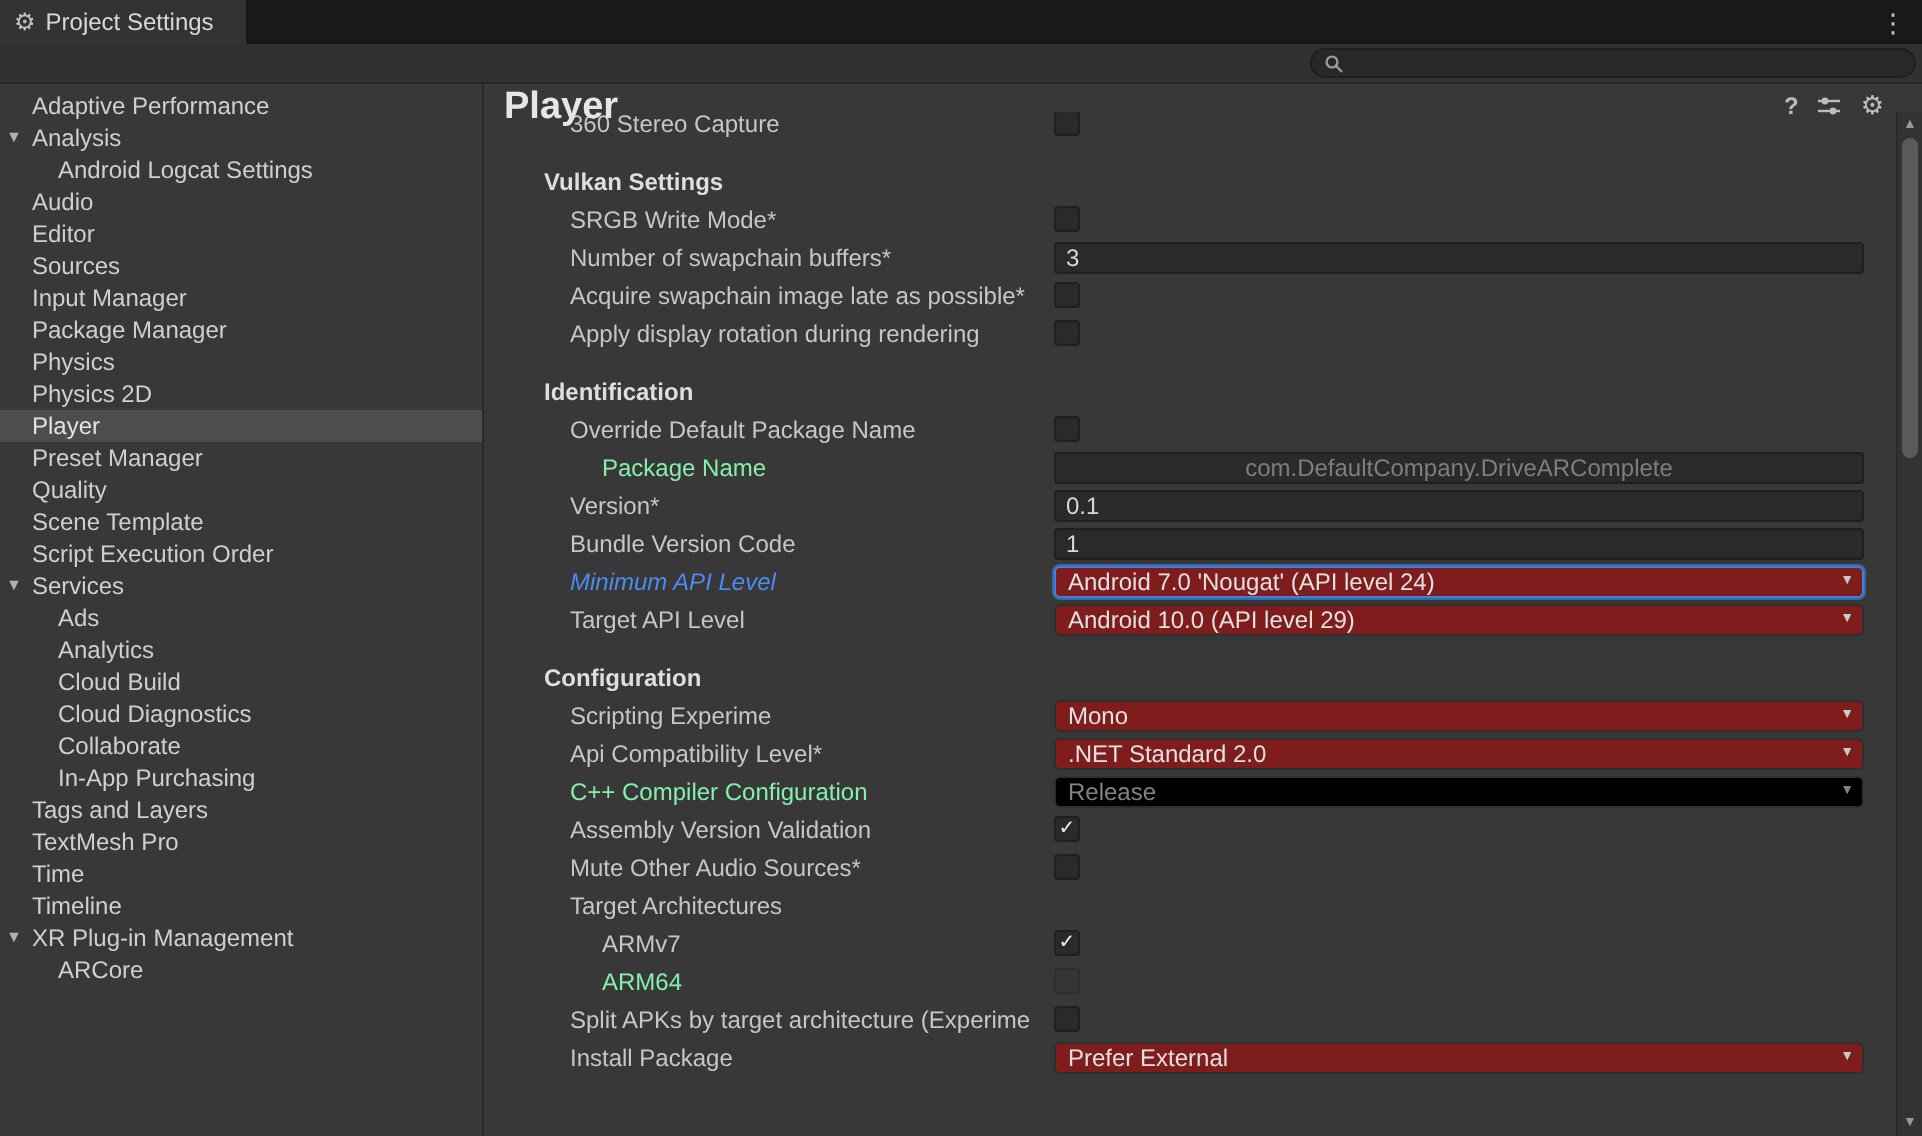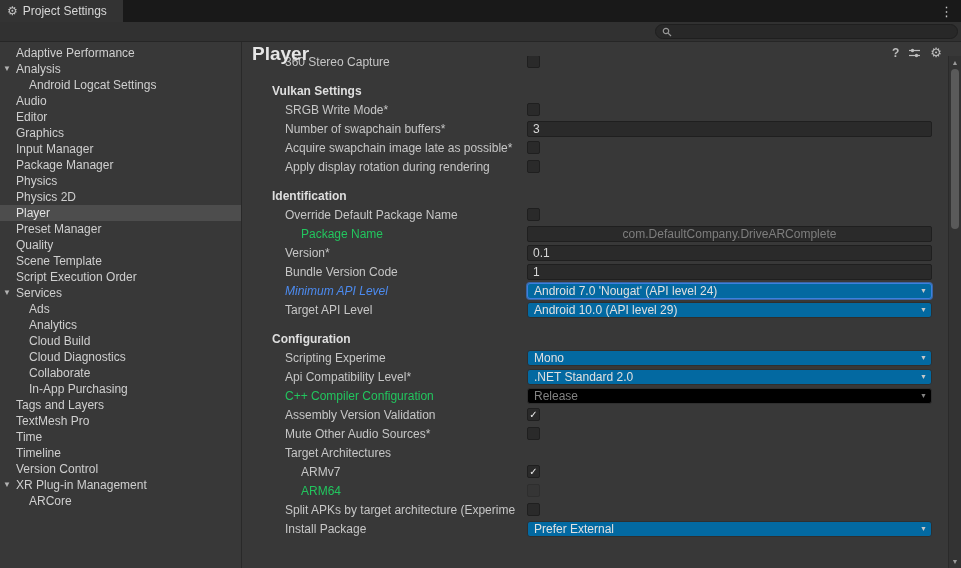--- a/index.html
+++ b/index.html
@@ -32,31 +32,31 @@
   .header-icons { position:absolute; top:5px; right:19px; display:flex; gap:9px; align-items:center; z-index:3; }
   .hicon { color:#bdbdbd; font-size:12px; font-weight:bold; line-height:12px; cursor:pointer; }
   .hicon.gear { font-weight:normal; font-size:13px; }
 
   .content { position:absolute; top:14px; left:0; right:13px; bottom:0; overflow:hidden; }
   .row { height:19px; display:flex; align-items:center; }
   .row.section { margin-top:10px; }
   .row .label { width:285px; padding-left:43px; white-space:nowrap; overflow:hidden; color:#c6c6c6; }
   .row.section .label { width:auto; padding-left:30px; font-weight:bold; color:#dedede; }
   .label.ind2 { padding-left:59px; }
-  .label.disabled { color:#22c55e; }
+  .label.disabled { color:#86efac; }
   .label.blue { color:#4c8bf0;font-style:italic; }
   .ctrl { flex:1; display:flex; align-items:center; padding-right:16px; min-width:0; }
 
   .cb { width:13px; height:13px; background:#2a2a2a; border:1px solid #1f1f1f; border-radius:2px; display:flex; align-items:center; justify-content:center; color:#ececec; font-size:10px; line-height:1; cursor:pointer; flex:0 0 auto; }
   .cb.disabled { background:#353535; border-color:#2e2e2e; cursor:default; }
 
   .tf { flex:1; height:16px; background:#2a2a2a; border:1px solid #1f1f1f; border-radius:2px; color:#d8d8d8; font:12px "Liberation Sans",sans-serif; padding:0 5px; outline:none; min-width:0; }
   .tf.disabled { color:#7e7e7e;text-align:center; }
 
-  .dd { flex:1; height:16px; background:#0369a1; border:1px solid #2f2f2f; border-radius:3px; display:flex; align-items:center; padding:0 4px 0 6px; color:#e0e0e0; cursor:pointer; min-width:0; }
+  .dd { flex:1; height:16px; background:#7f1d1d; border:1px solid #2f2f2f; border-radius:3px; display:flex; align-items:center; padding:0 4px 0 6px; color:#e0e0e0; cursor:pointer; min-width:0; }
   .dd-text { flex:1; white-space:nowrap; overflow:hidden; }
   .dd-arrow { font-size:7px; color:#c8c8c8; margin-left:4px; flex:0 0 auto; }
   .dd.disabled { background:#000000; color:#838383; cursor:default; }
   .dd.disabled .dd-arrow { color:#838383; }
   .dd.highlight { border-color:#3d80df; box-shadow:0 0 0 1px rgba(61,128,223,.65); }
 
   
   .vscrollbar { position:absolute; top:14px; right:0; bottom:0; width:13px; background:#333333; border-left:1px solid #2a2a2a; }
   .sb-arrow { position:absolute; left:0; right:0; height:11px; text-align:center; line-height:11px; font-size:7px; color:#9a9a9a; cursor:pointer; }
   .sb-arrow.up { top:1px; }
@@ -86,42 +86,41 @@
     </div>
   </div>
 
   <div class="bodyrow">
     <div class="sidebar" id="sidebar">
         <div class="sb-item ind0"><span>Adaptive Performance</span></div>
         <div class="sb-item ind0"><span class="fold">▼</span><span>Analysis</span></div>
         <div class="sb-item ind1"><span>Android Logcat Settings</span></div>
         <div class="sb-item ind0"><span>Audio</span></div>
         <div class="sb-item ind0"><span>Editor</span></div>
-        <div class="sb-item ind0"><span>Graphics</span></div>
+        <div class="sb-item ind0"><span>Sources</span></div>
         <div class="sb-item ind0"><span>Input Manager</span></div>
         <div class="sb-item ind0"><span>Package Manager</span></div>
         <div class="sb-item ind0"><span>Physics</span></div>
         <div class="sb-item ind0"><span>Physics 2D</span></div>
         <div class="sb-item ind0 selected"><span>Player</span></div>
         <div class="sb-item ind0"><span>Preset Manager</span></div>
         <div class="sb-item ind0"><span>Quality</span></div>
         <div class="sb-item ind0"><span>Scene Template</span></div>
         <div class="sb-item ind0"><span>Script Execution Order</span></div>
         <div class="sb-item ind0"><span class="fold">▼</span><span>Services</span></div>
         <div class="sb-item ind1"><span>Ads</span></div>
         <div class="sb-item ind1"><span>Analytics</span></div>
         <div class="sb-item ind1"><span>Cloud Build</span></div>
         <div class="sb-item ind1"><span>Cloud Diagnostics</span></div>
         <div class="sb-item ind1"><span>Collaborate</span></div>
         <div class="sb-item ind1"><span>In-App Purchasing</span></div>
         <div class="sb-item ind0"><span>Tags and Layers</span></div>
         <div class="sb-item ind0"><span>TextMesh Pro</span></div>
         <div class="sb-item ind0"><span>Time</span></div>
         <div class="sb-item ind0"><span>Timeline</span></div>
-        <div class="sb-item ind0"><span>Version Control</span></div>
         <div class="sb-item ind0"><span class="fold">▼</span><span>XR Plug-in Management</span></div>
         <div class="sb-item ind1"><span>ARCore</span></div>
       </div>
 
     <div class="main">
       <div class="main-title">Player</div>
 
       <div class="header-icons">
         <span class="hicon">?</span>
         <svg class="hicon" width="13" height="12" viewBox="0 0 13 12">

